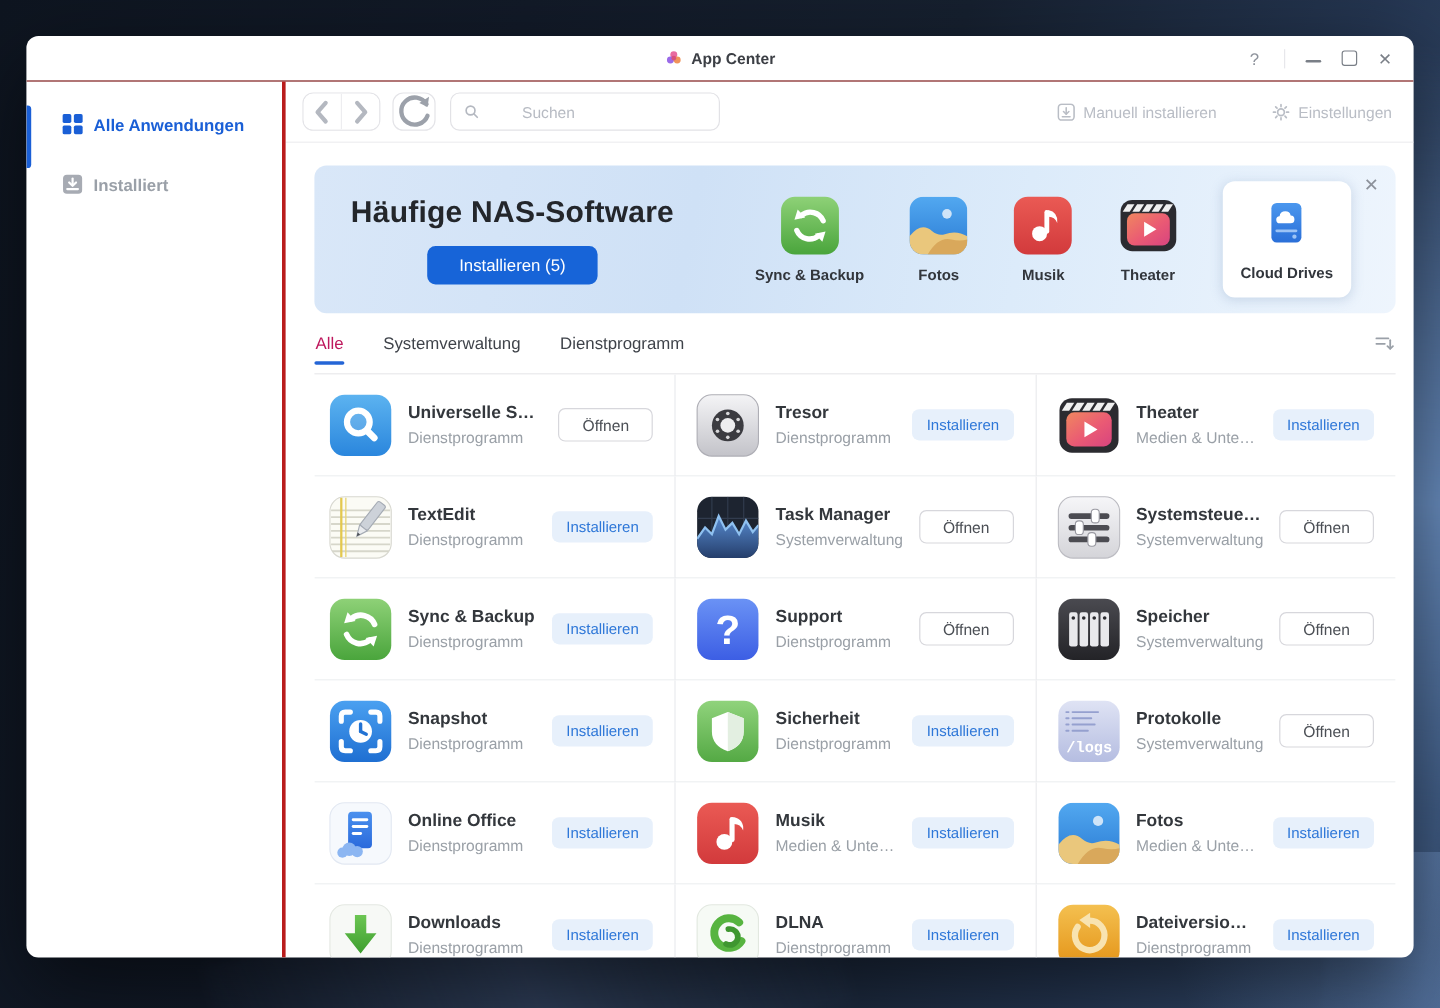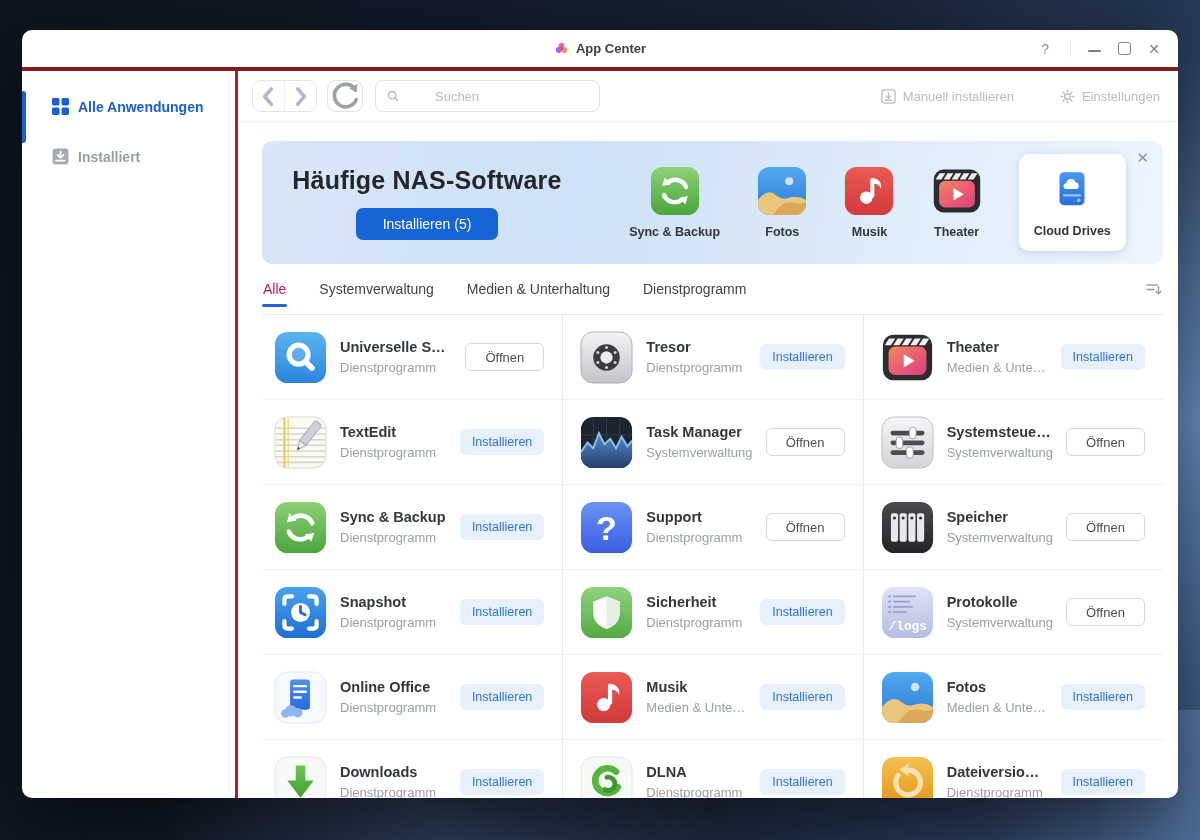--- a/index.html
+++ b/index.html
@@ -17,21 +17,21 @@
     transform:rotate(-14deg);filter:blur(4px);}
   .wp-corner{position:absolute;right:0;bottom:0;width:320px;height:130px;
     background:linear-gradient(250deg,rgba(110,145,195,.55),rgba(40,60,95,0) 70%);}
 
   .window{position:absolute;left:22px;top:30px;width:1156px;height:768px;background:#fff;
     border-radius:10px;overflow:hidden;box-shadow:0 25px 70px rgba(0,0,0,.55);
     display:flex;flex-direction:column;}
 
   
   .titlebar{height:37px;flex:0 0 37px;position:relative;display:flex;align-items:center;justify-content:center;
-    gap:7px;border-bottom:4px solid #7f1d1d;}
+    gap:7px;border-bottom:1px solid #7f1d1d;}
   .titlebar .app-ic16 svg{width:15px;height:15px;display:block;}
   .title-text{font-size:13px;font-weight:bold;color:#3c3f45;}
   .wc{display:flex;align-items:center;gap:17px;position:absolute;right:18px;top:0;height:100%;}
   .wc .help{font-size:14px;color:#8d929b;width:16px;text-align:center;cursor:default;}
   .wc .sep{width:1px;height:16px;background:#e7e7eb;}
   .wc .min{width:13px;height:2px;background:#7a7f87;border-radius:1px;margin-top:4px;}
   .wc .max{width:11px;height:11px;border:1.6px solid #7a7f87;border-radius:2.5px;}
   .wc .close{font-size:14px;color:#7a7f87;}
   .wc>span{display:flex;align-items:center;justify-content:center;}
 
@@ -333,21 +333,20 @@
               </span>
               <span class="bapp-label">Cloud Drives</span>
             </div>
           </div>
         <span class="banner-close">✕</span>
       </div>
 
       <div class="tabsrow">
         <span class="tab active">Alle</span>
           <span class="tab">Systemverwaltung</span>
-          <span class="tab">Medien &amp; Unterhaltung</span>
           <span class="tab">Dienstprogramm</span>
           <span class="sorticon">
           <svg viewBox="0 0 18 16">
               <g stroke="#9aa0a8" stroke-width="1.5" stroke-linecap="round" fill="none">
                 <line x1="2" y1="4" x2="12" y2="4"></line>
                 <line x1="2" y1="8.5" x2="9" y2="8.5"></line>
                 <line x1="13.5" y1="5.5" x2="13.5" y2="12.5"></line>
                 <polyline points="11.2,10.4 13.5,12.7 15.8,10.4"></polyline>
               </g>
             </svg>

